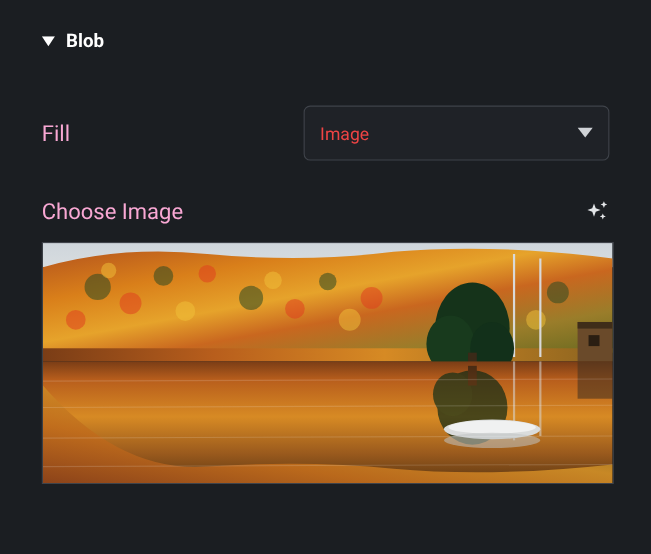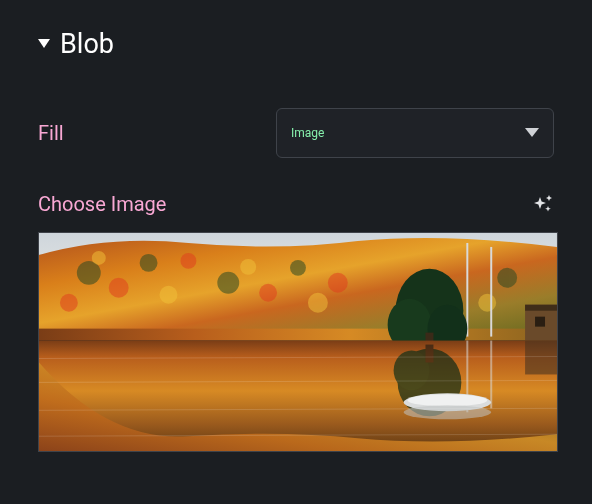--- a/index.html
+++ b/index.html
@@ -21,22 +21,22 @@
     align-items: center;
     gap: 10px;
     margin-bottom: 48px;
     cursor: pointer;
   }
   .section-header .caret svg {
     display: block;
   }
   .section-title {
     color: #ffffff;
-    font-weight: 400;
-    font-size: 27px;
+    font-weight: 700;
+    font-size: 17px;
   }
   .row {
     display: flex;
     align-items: center;
     margin-bottom: 34px;
   }
   .row-label {
     flex: 1;
     color: #f9a8d4;
     font-size: 20px;
@@ -48,22 +48,22 @@
     border-radius: 6px;
     background: #1f2227;
     display: flex;
     align-items: center;
     justify-content: space-between;
     padding: 0 14px;
     box-sizing: border-box;
     cursor: pointer;
   }
   .select-value {
-    color: #86efac;
-    font-size: 12px;
+    color: #ef4444;
+    font-size: 16px;
   }
   .select-caret svg {
     display: block;
   }
   .choose-row {
     display: flex;
     align-items: center;
     justify-content: space-between;
     margin-bottom: 16px;
   }

